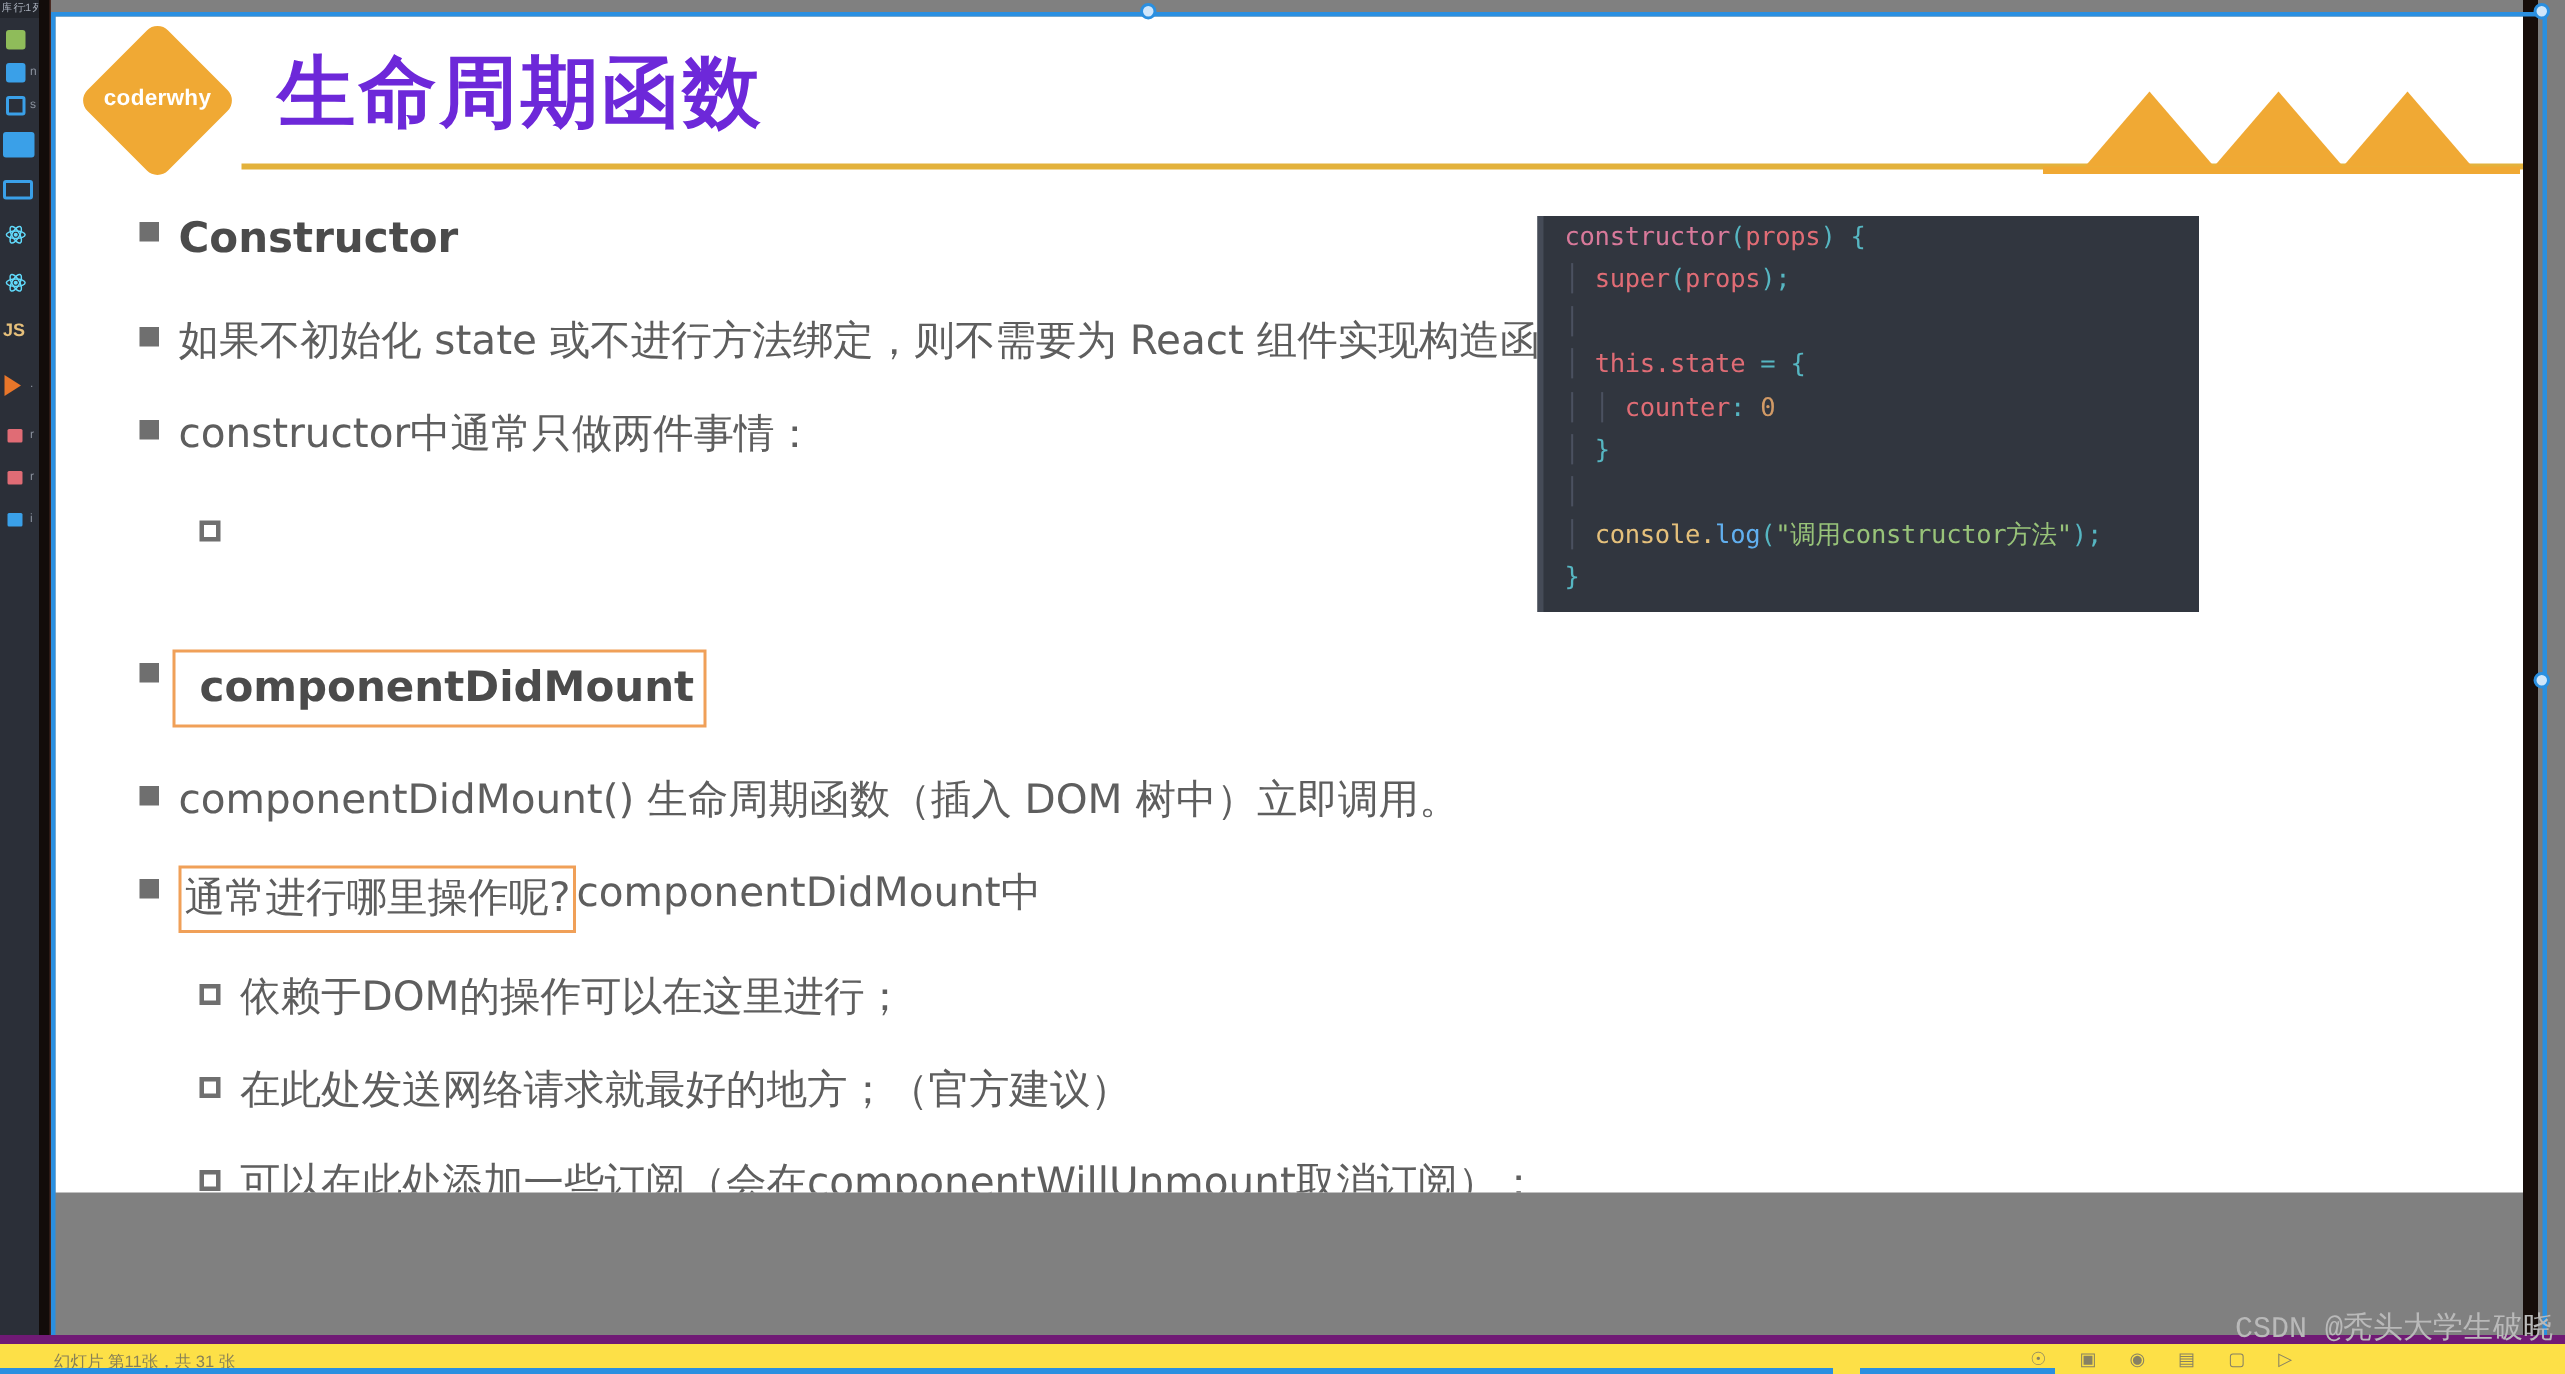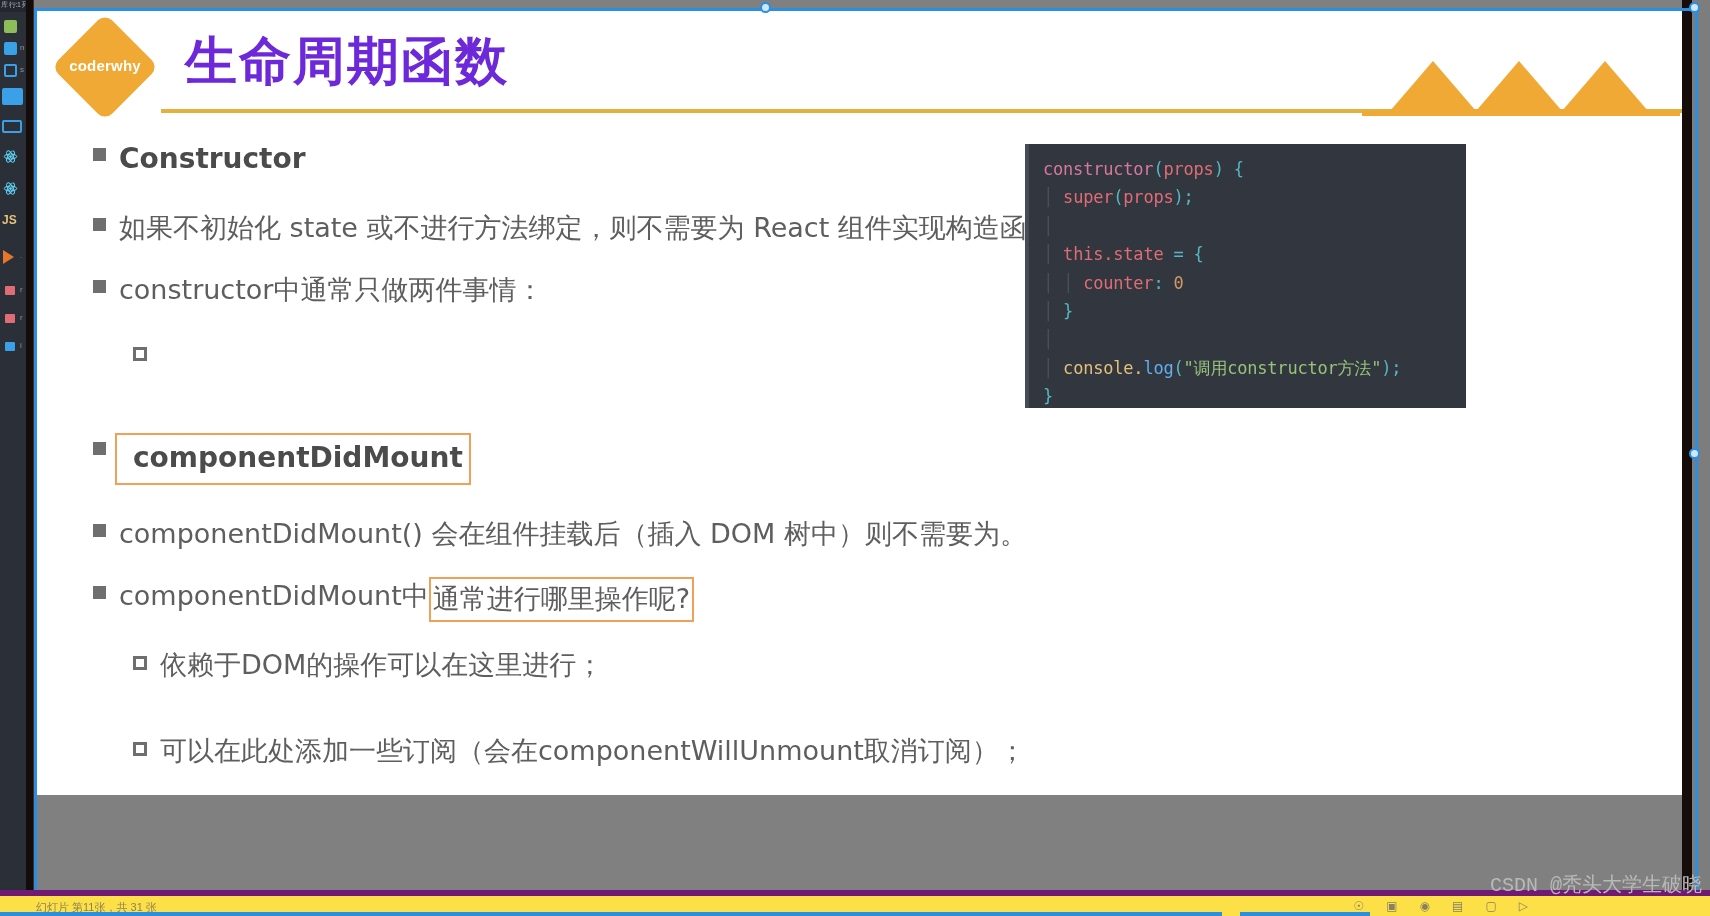--- a/index.html
+++ b/index.html
@@ -83,21 +83,21 @@
   .lvl2 { margin-left:40px; }
   .sp-14 { height:14px; } .sp-24 { height:24px; } .sp-30 { height:30px; }
   .sp-70 { height:72px; }
 
   .hl-box { border:2px solid #f0a058; padding:3px 6px 5px 16px; display:inline-block;
             margin-left:-4px; }
   .inline-hl { border:2px solid #f0a058; padding:1px 2px; }
 
   
   .code { position:absolute; left:988px; top:133px; width:441px; height:264px;
-          background:#31363f; border-left:4px solid #454b57; padding:11px 0 0 14px;
+          background:#31363f; border-left:4px solid #454b57; padding:0 0 0 14px;
           font-family:"DejaVu Sans Mono","Liberation Mono",monospace;
           font-size:17px; line-height:1.67; letter-spacing:-.2px; white-space:pre; }
   .c-kw   { color:#d8799a; }
   .c-var  { color:#e06c75; }
   .c-pun  { color:#56b6c2; }
   .c-brc  { color:#56b6c2; }
   .c-num  { color:#d19a66; }
   .c-str  { color:#98c379; }
   .c-prop { color:#e5c07b; }
   .c-meth { color:#61afef; }
@@ -238,37 +238,41 @@
       <div class="b-row">
         <span class="bsq"></span>
         <span class="hl-box">
           <span class="b-txt bold">componentDidMount</span>
         </span>
       </div>
       <div class="sp-30"></div>
 
       <div class="b-row">
         <span class="bsq"></span>
-        <span class="b-txt">componentDidMount() 会在组件挂载后（插入 DOM 树中）则不需要为。</span>
-      </div>
-      <div class="sp-24"></div>
-
-      <div class="b-row">
-        <span class="bsq"></span>
-        <span class="b-txt">componentDidMount中</span>
-          <span class="b-txt inline-hl">通常进行哪里操作呢?</span>
+        <span class="b-txt">componentDidMount() 生命周期函数（插入 DOM 树中）立即调用。</span>
+      </div>
+      <div class="sp-24"></div>
+
+      <div class="b-row">
+        <span class="bsq"></span>
+        <span class="b-txt inline-hl">通常进行哪里操作呢?</span>
+          <span class="b-txt">componentDidMount中</span>
       </div>
       <div class="sp-24"></div>
 
       <div class="b-row lvl2">
         <span class="bsq l2"></span>
         <span class="b-txt">依赖于DOM的操作可以在这里进行；</span>
       </div>
       <div class="sp-24"></div>
 
+      <div class="b-row lvl2">
+        <span class="bsq l2"></span>
+        <span class="b-txt">在此处发送网络请求就最好的地方；（官方建议）</span>
+      </div>
       <div class="sp-24"></div>
 
       <div class="b-row lvl2">
         <span class="bsq l2"></span>
         <span class="b-txt">可以在此处添加一些订阅（会在componentWillUnmount取消订阅）；</span>
       </div>
 
     </div>
 
     <div class="code"><span class="c-kw">constructor</span><span class="c-pun">(</span><span class="c-var">props</span><span class="c-pun">)</span> <span class="c-brc">{</span>

